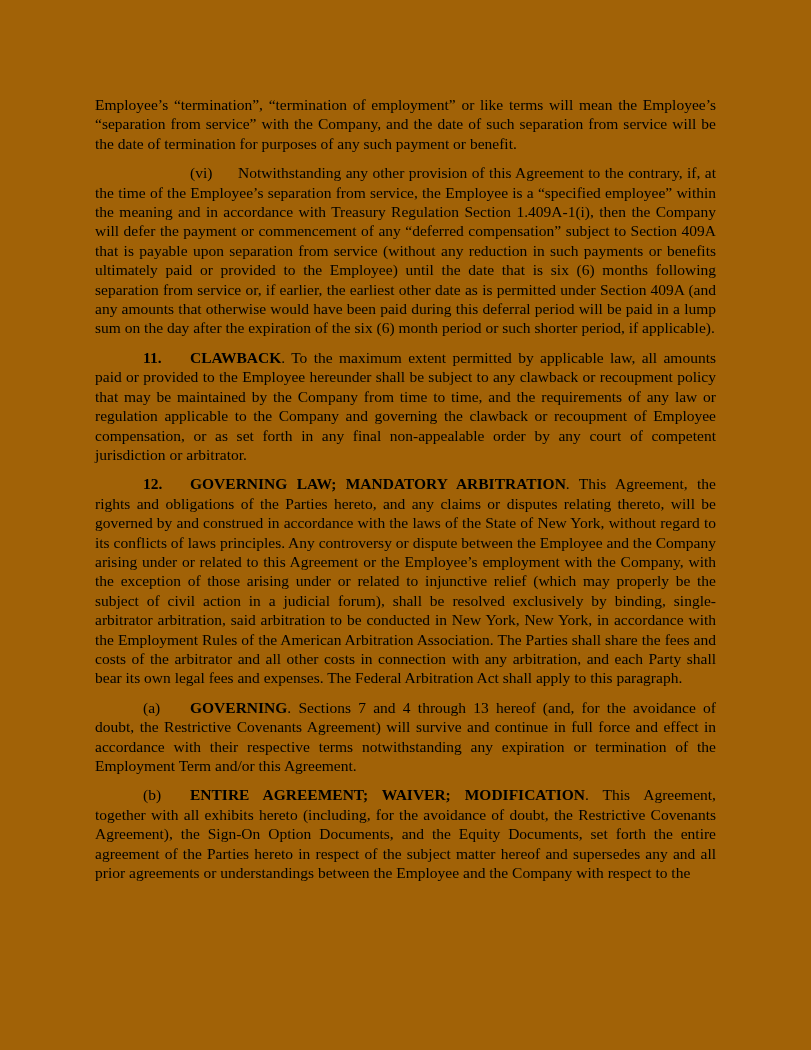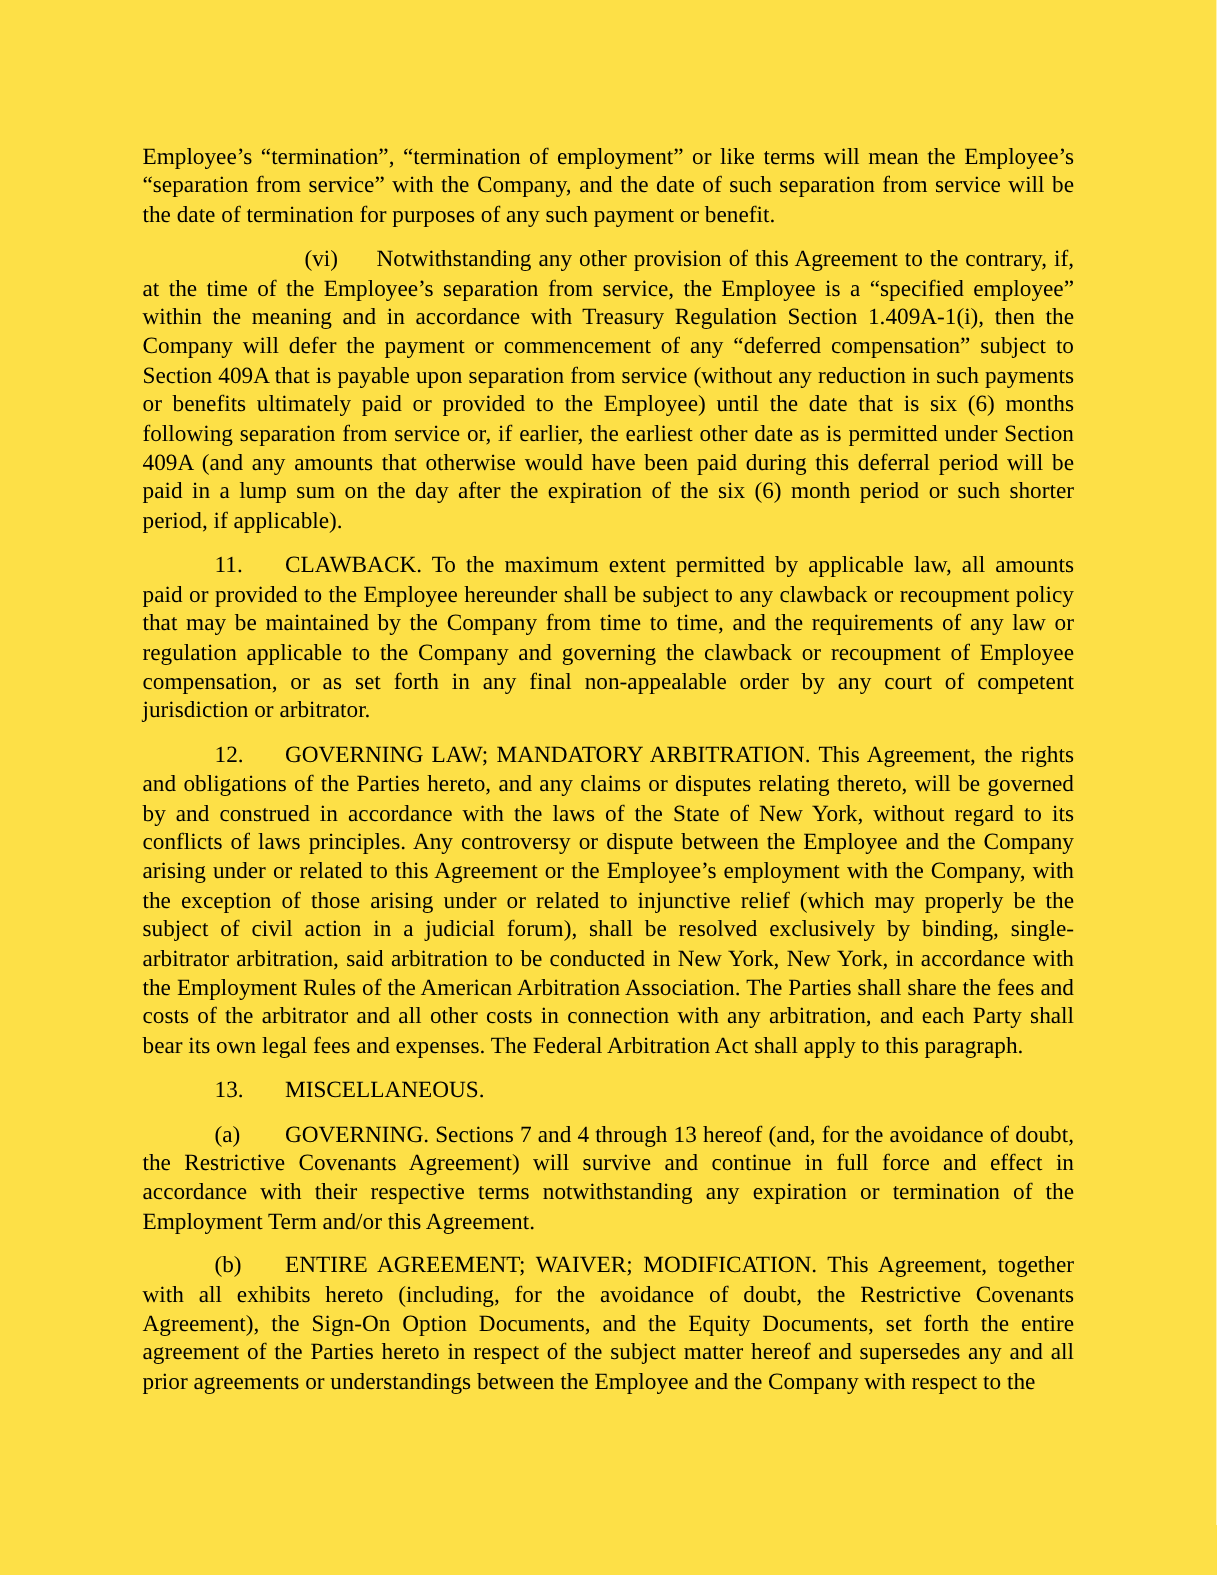--- a/index.html
+++ b/index.html
@@ -6,21 +6,21 @@
     margin: 0;
     padding: 0;
     background: #ffffff;
   }
   .page {
     position: relative;
     width: 811px;
     height: 1050px;
     box-sizing: border-box;
     padding: 95px 95px 40px 95px;
-    background: #fde047;
+    background: #a16207;
     color: #000000;
     font-family: "Liberation Serif", "DejaVu Serif", serif;
     font-size: 15.5px;
     line-height: 19.4px;
     overflow: hidden;
   }
   .para {
     margin: 0 0 10px 0;
     text-align: justify;
   }
@@ -31,36 +31,34 @@
   
   .lbl {
     display: inline-block;
     width: 47px;
     text-indent: 0;
   }
   .lbl-wide {
     display: inline-block;
     width: 48px;
     text-indent: 0;
-    margin-left: 13px;
   }
-  .b { font-weight: normal; }
+  .b { font-weight: bold; }
 </style>
 </head>
 <body>
 
 <div class="page">
 
   <p class="para"><span>Employee’s “termination”, “termination of employment” or like terms will mean the Employee’s “separation from service” with the Company, and the date of such separation from service will be the date of termination for purposes of any such payment or benefit.</span></p>
 
   <p class="para indent-2"><span class="lbl-wide">(vi)</span><span>Notwithstanding any other provision of this Agreement to the contrary, if, at the time of the Employee’s separation from service, the Employee is a “specified employee” within the meaning and in accordance with Treasury Regulation Section 1.409A-1(i), then the Company will defer the payment or commencement of any “deferred compensation” subject to Section 409A that is payable upon separation from service (without any reduction in such payments or benefits ultimately paid or provided to the Employee) until the date that is six (6) months following separation from service or, if earlier, the earliest other date as is permitted under Section 409A (and any amounts that otherwise would have been paid during this deferral period will be paid in a lump sum on the day after the expiration of the six (6) month period or such shorter period, if applicable).</span></p>
 
   <p class="para indent-1"><span class="lbl b">11.</span><span class="b">CLAWBACK</span><span>. To the maximum extent permitted by applicable law, all amounts paid or provided to the Employee hereunder shall be subject to any clawback or recoupment policy that may be maintained by the Company from time to time, and the requirements of any law or regulation applicable to the Company and governing the clawback or recoupment of Employee compensation, or as set forth in any final non-appealable order by any court of competent jurisdiction or arbitrator.</span></p>
 
   <p class="para indent-1"><span class="lbl b">12.</span><span class="b">GOVERNING LAW; MANDATORY ARBITRATION</span><span>. This Agreement, the rights and obligations of the Parties hereto, and any claims or disputes relating thereto, will be governed by and construed in accordance with the laws of the State of New York, without regard to its conflicts of laws principles. Any controversy or dispute between the Employee and the Company arising under or related to this Agreement or the Employee’s employment with the Company, with the exception of those arising under or related to injunctive relief (which may properly be the subject of civil action in a judicial forum), shall be resolved exclusively by binding, single-arbitrator arbitration, said arbitration to be conducted in New York, New York, in accordance with the Employment Rules of the American Arbitration Association. The Parties shall share the fees and costs of the arbitrator and all other costs in connection with any arbitration, and each Party shall bear its own legal fees and expenses. The Federal Arbitration Act shall apply to this paragraph.</span></p>
 
-  <p class="para indent-1"><span class="lbl b">13.</span><span class="b">MISCELLANEOUS.</span></p>
 
   <p class="para indent-1"><span class="lbl">(a)</span><span class="b">GOVERNING</span><span>. Sections 7 and 4 through 13 hereof (and, for the avoidance of doubt, the Restrictive Covenants Agreement) will survive and continue in full force and effect in accordance with their respective terms notwithstanding any expiration or termination of the Employment Term and/or this Agreement.</span></p>
 
   <p class="para indent-1"><span class="lbl">(b)</span><span class="b">ENTIRE AGREEMENT; WAIVER; MODIFICATION</span><span>. This Agreement, together with all exhibits hereto (including, for the avoidance of doubt, the Restrictive Covenants Agreement), the Sign-On Option Documents, and the Equity Documents, set forth the entire agreement of the Parties hereto in respect of the subject matter hereof and supersedes any and all prior agreements or understandings between the Employee and the Company with respect to the</span></p>
 
 </div>
 
 </body></html>

